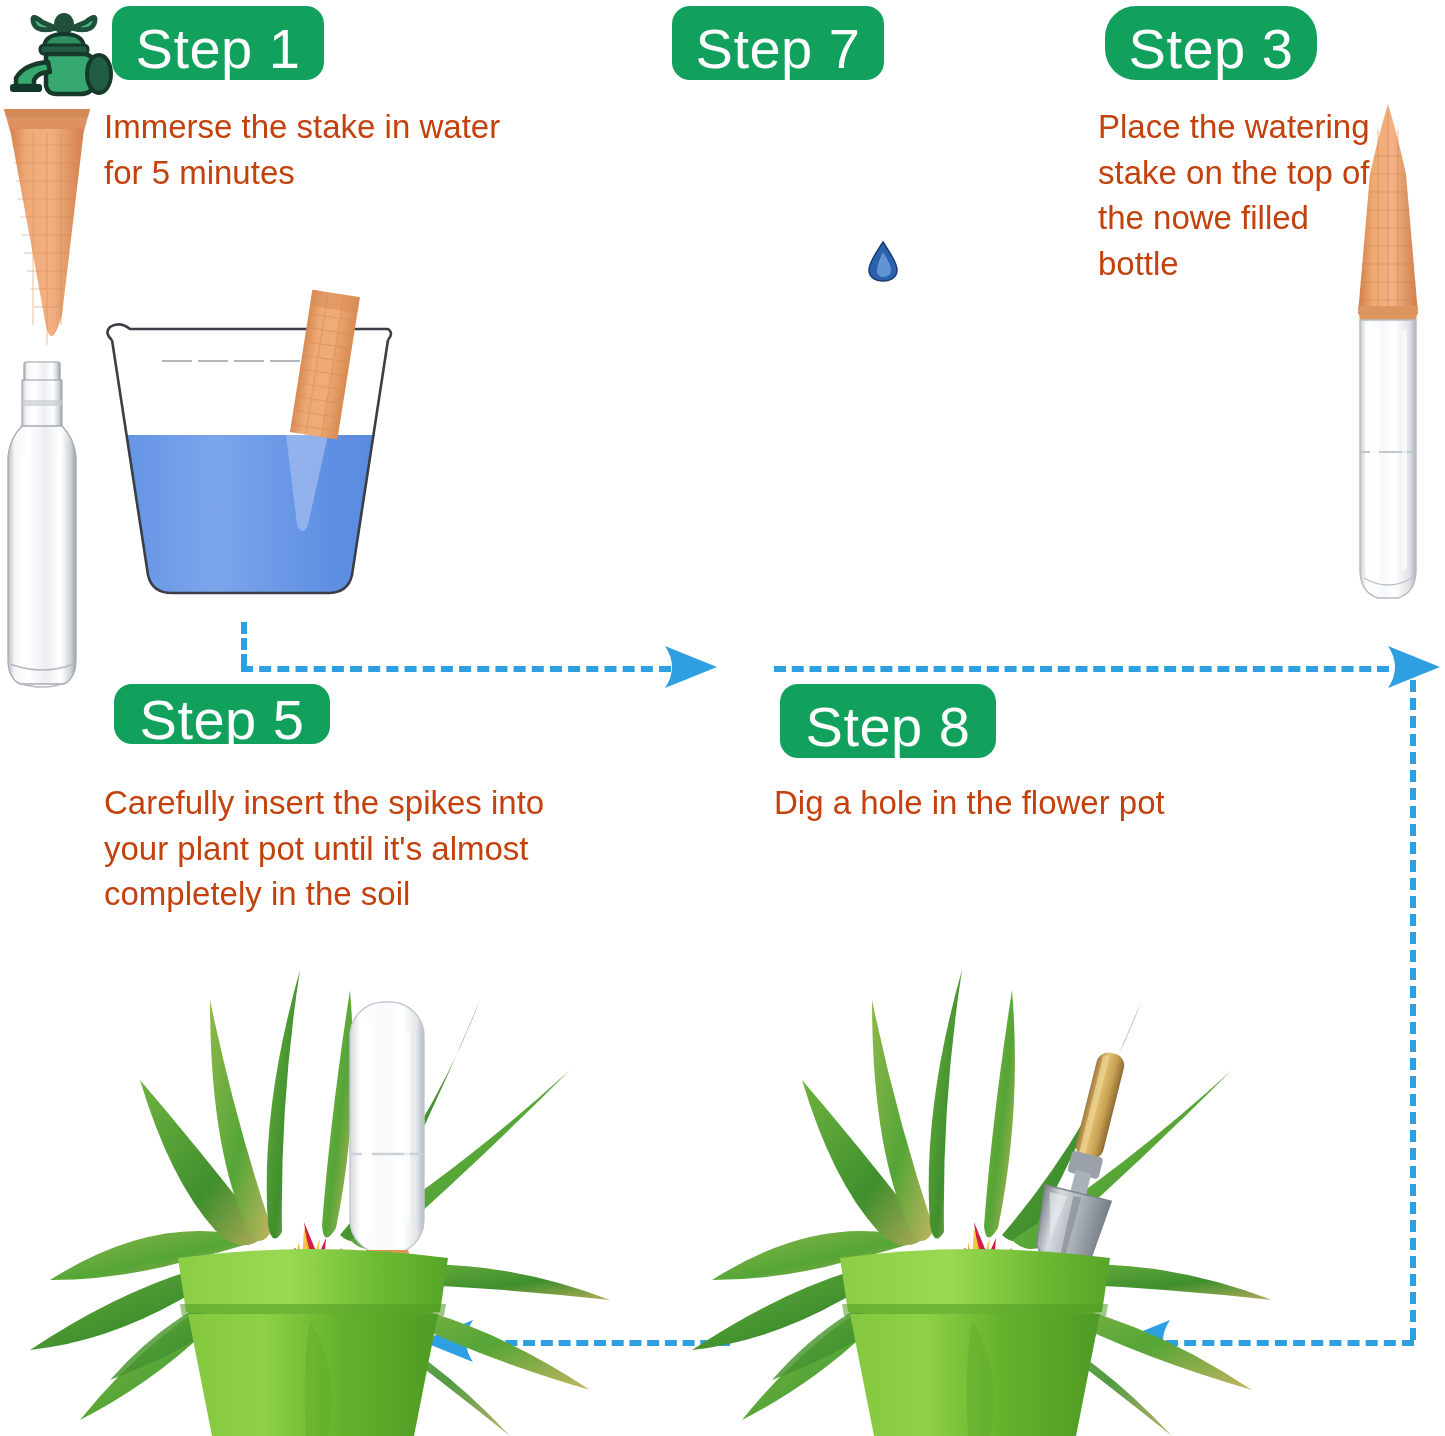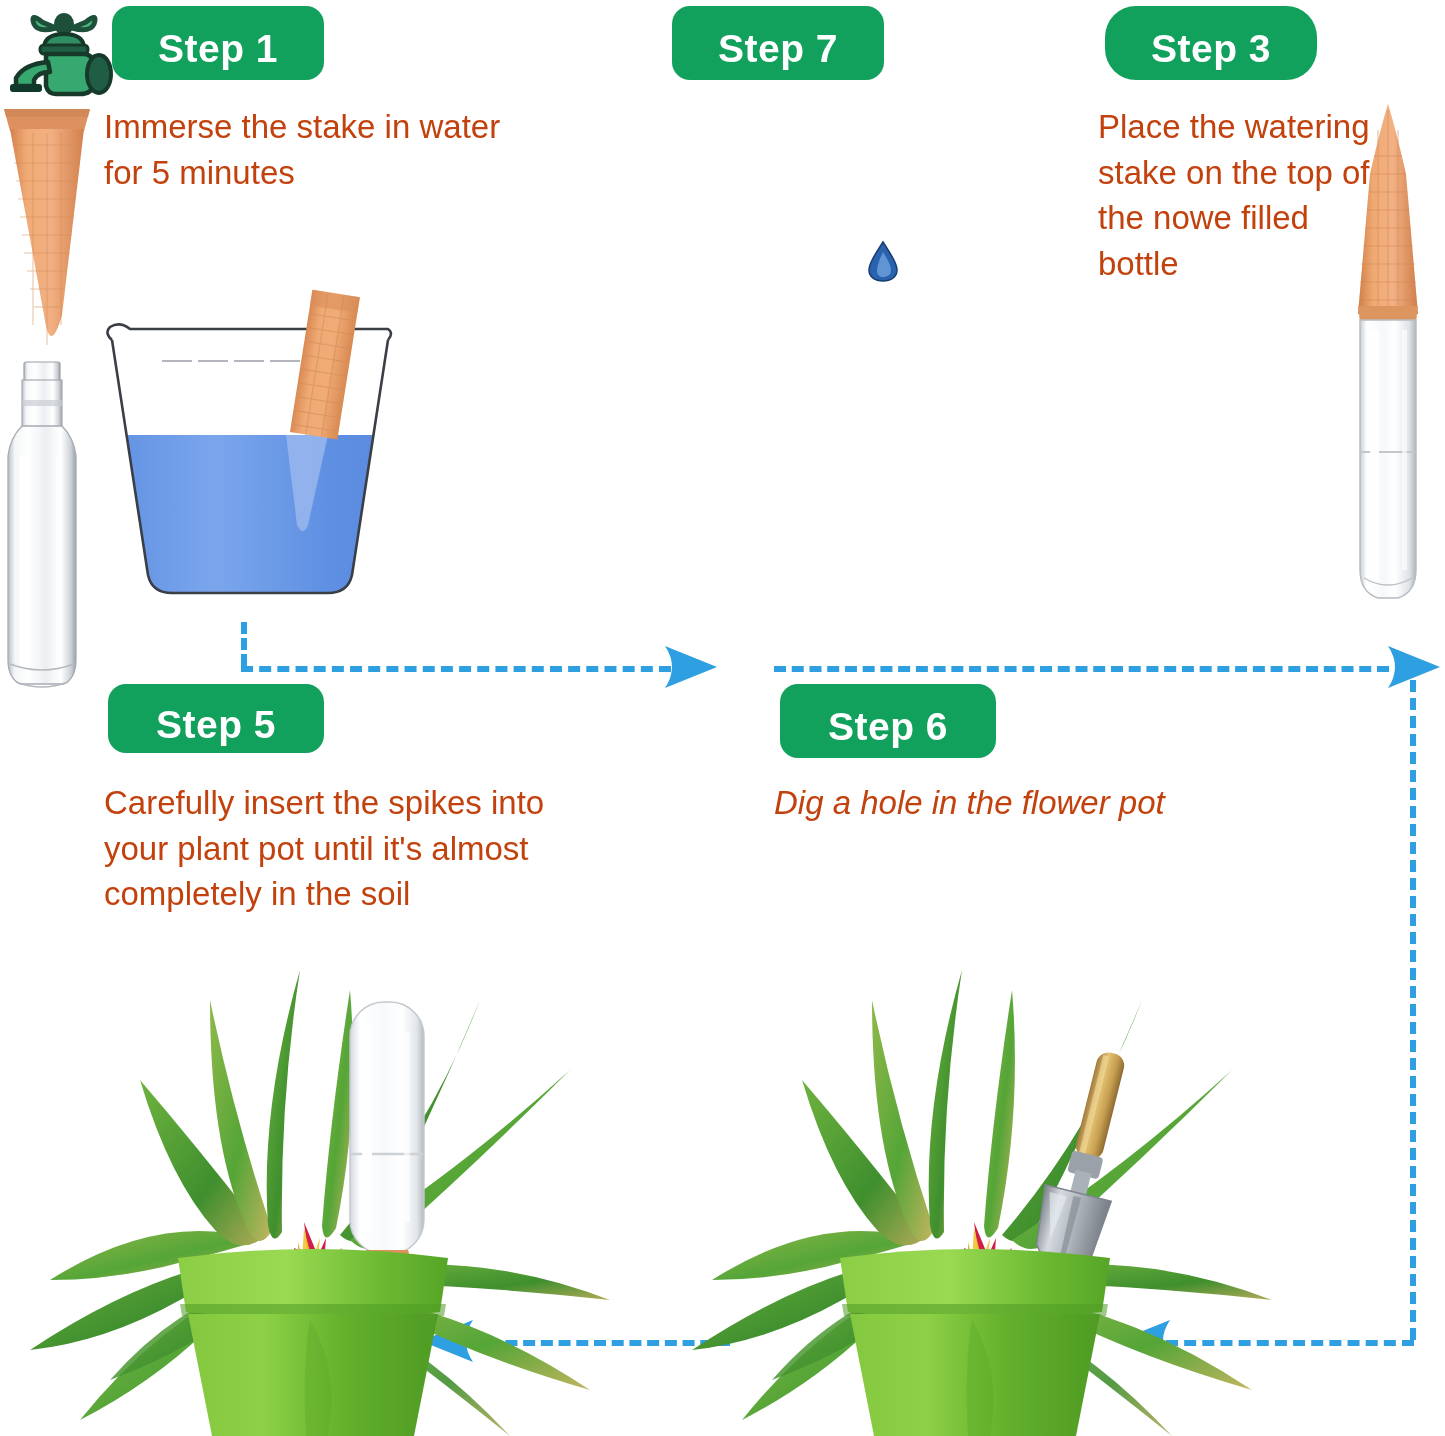--- a/index.html
+++ b/index.html
@@ -9,22 +9,22 @@
     -webkit-font-smoothing:antialiased;
   }
   .stage{position:absolute;inset:0;}
 
   
   .badge{
     position:absolute;
     background:#12a05d;
     border-radius:18px;
     color:#ffffff;
-    font-size:39px;
-    font-weight:bold;
+    font-size:56px;
+    font-weight:normal;
     letter-spacing:0.5px;
     display:flex;align-items:center;justify-content:center;
     padding:23px 26px 12px 26px;
     box-sizing:border-box;
     line-height:1;
     white-space:nowrap;
   }
 
   
   .steptext{
@@ -297,21 +297,21 @@
     </svg>
   </div>
 
   <div class="dash-h" style="left:470px;top:1340px;width:260px;"></div>
   <div class="arrow" style="left:419px;top:1318px;">
     <svg width="56" height="46" viewBox="0 0 56 46">
       <path d="M 54 2 L 2 23 L 54 44 Q 40 23 54 2 Z" fill="#2e9fe0"></path>
     </svg>
   </div>
 
-  <div class="badge" style="left:108px;top:684px;width:216px;height:69px;">Step 5</div>
+  <div class="badge" style="left:114px;top:684px;width:216px;height:60px;">Step 5</div>
 
   <div class="steptext" style="left:104px;top:780px;width:560px;">Carefully insert the spikes into
 your plant pot until it's almost
 completely in the soil</div>
 
   <div class="plant" style="position:absolute;left:10px;top:880px;">
     <svg width="620" height="556" viewBox="0 0 620 556">
       <defs>
         <linearGradient id="leafA" x1="0" y1="0" x2="1" y2="1">
           <stop offset="0%" stop-color="#8fb84a"></stop>
@@ -383,23 +383,23 @@
       </g>
 
       <path d="M 168 378 Q 300 360 438 378 L 430 432 Q 300 446 176 432 Z" fill="url(#rimG5)"></path>
       <path d="M 170 424 L 436 424 L 434 436 L 172 436 Z" fill="#4f9b24" opacity="0.55"></path>
 
       <path d="M 178 434 L 428 434 L 404 556 L 202 556 Z" fill="url(#potG5)"></path>
       <path d="M 300 440 Q 330 490 318 556 L 296 556 Q 292 486 300 440 Z" fill="#5aa728" opacity="0.35"></path>
     </svg>
   </div>
 
-  <div class="badge" style="left:780px;top:684px;width:216px;height:74px;">Step 6</div>
-
-  <div class="steptext" style="left:774px;top:780px;width:500px;font-style:italic;">Dig a hole in the flower pot</div>
+  <div class="badge" style="left:780px;top:684px;width:216px;height:74px;">Step 8</div>
+
+  <div class="steptext" style="left:774px;top:780px;width:500px;">Dig a hole in the flower pot</div>
 
   <div class="plant" style="position:absolute;left:672px;top:880px;">
     <svg width="620" height="556" viewBox="0 0 620 556">
       <defs>
         <linearGradient id="leafC" x1="0" y1="0" x2="1" y2="1">
           <stop offset="0%" stop-color="#8fb84a"></stop>
           <stop offset="55%" stop-color="#55a537"></stop>
           <stop offset="100%" stop-color="#c3b560"></stop>
         </linearGradient>
         <linearGradient id="leafD" x1="0" y1="0" x2="1" y2="1">

